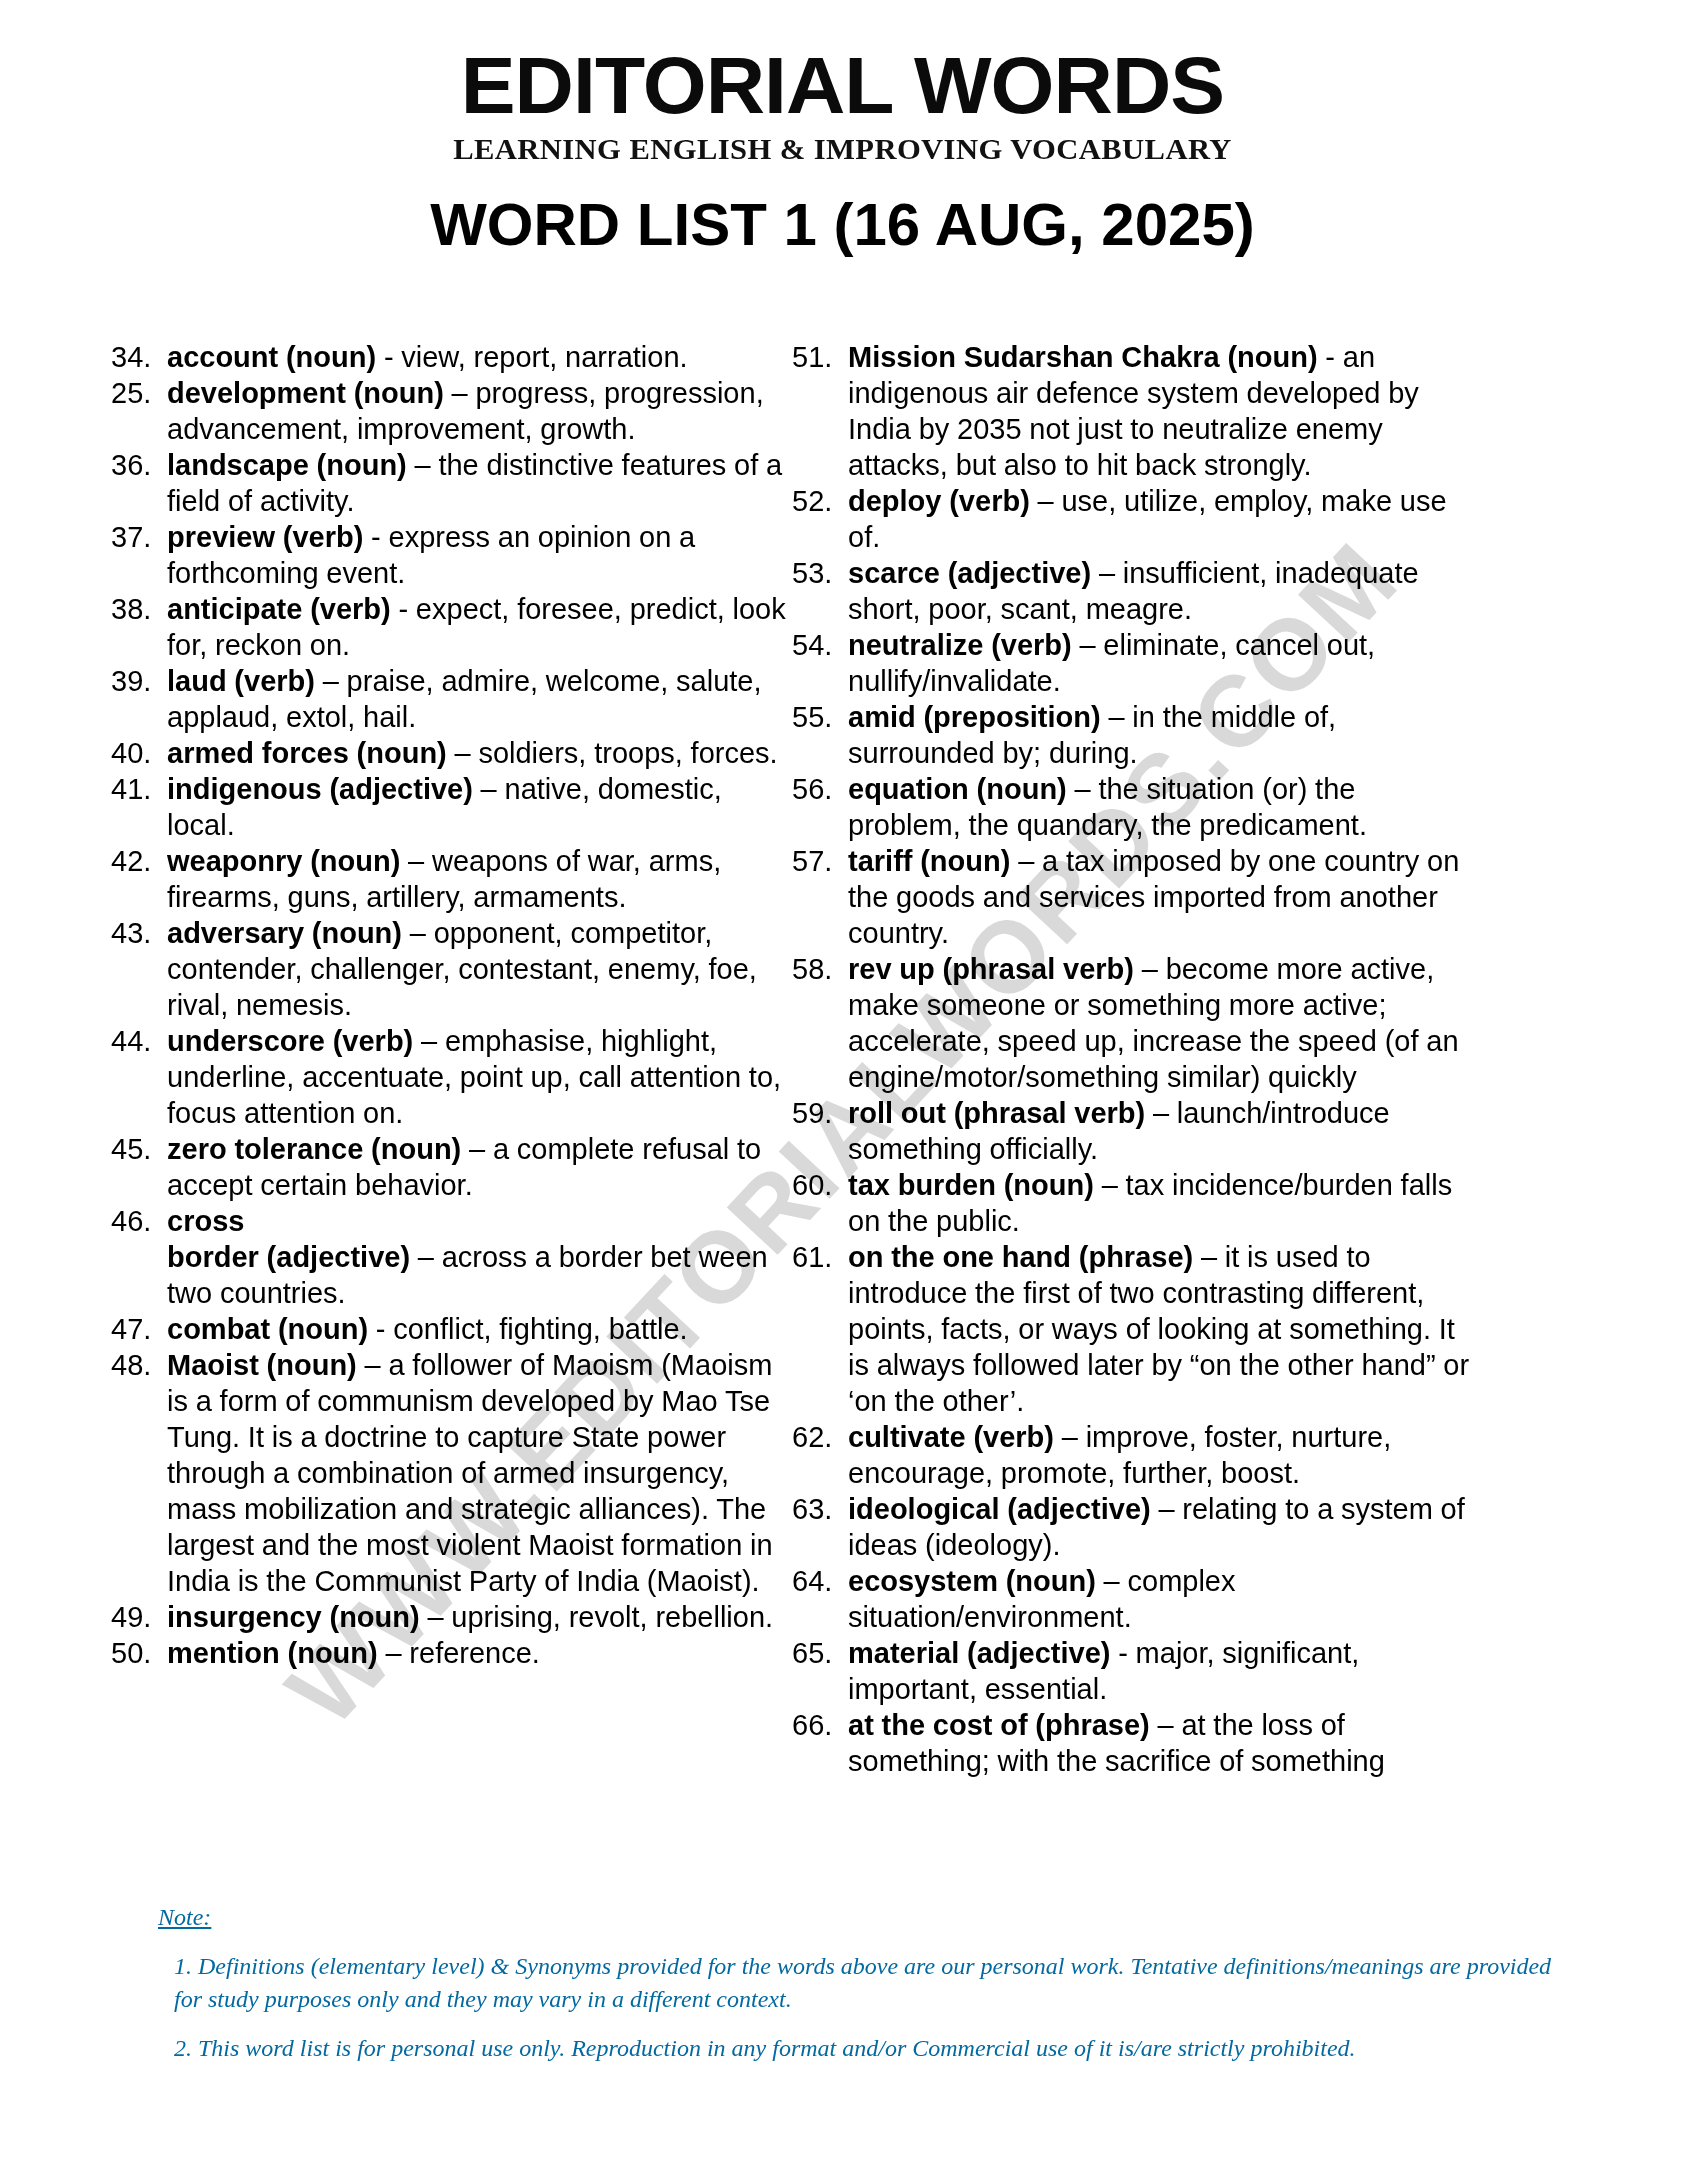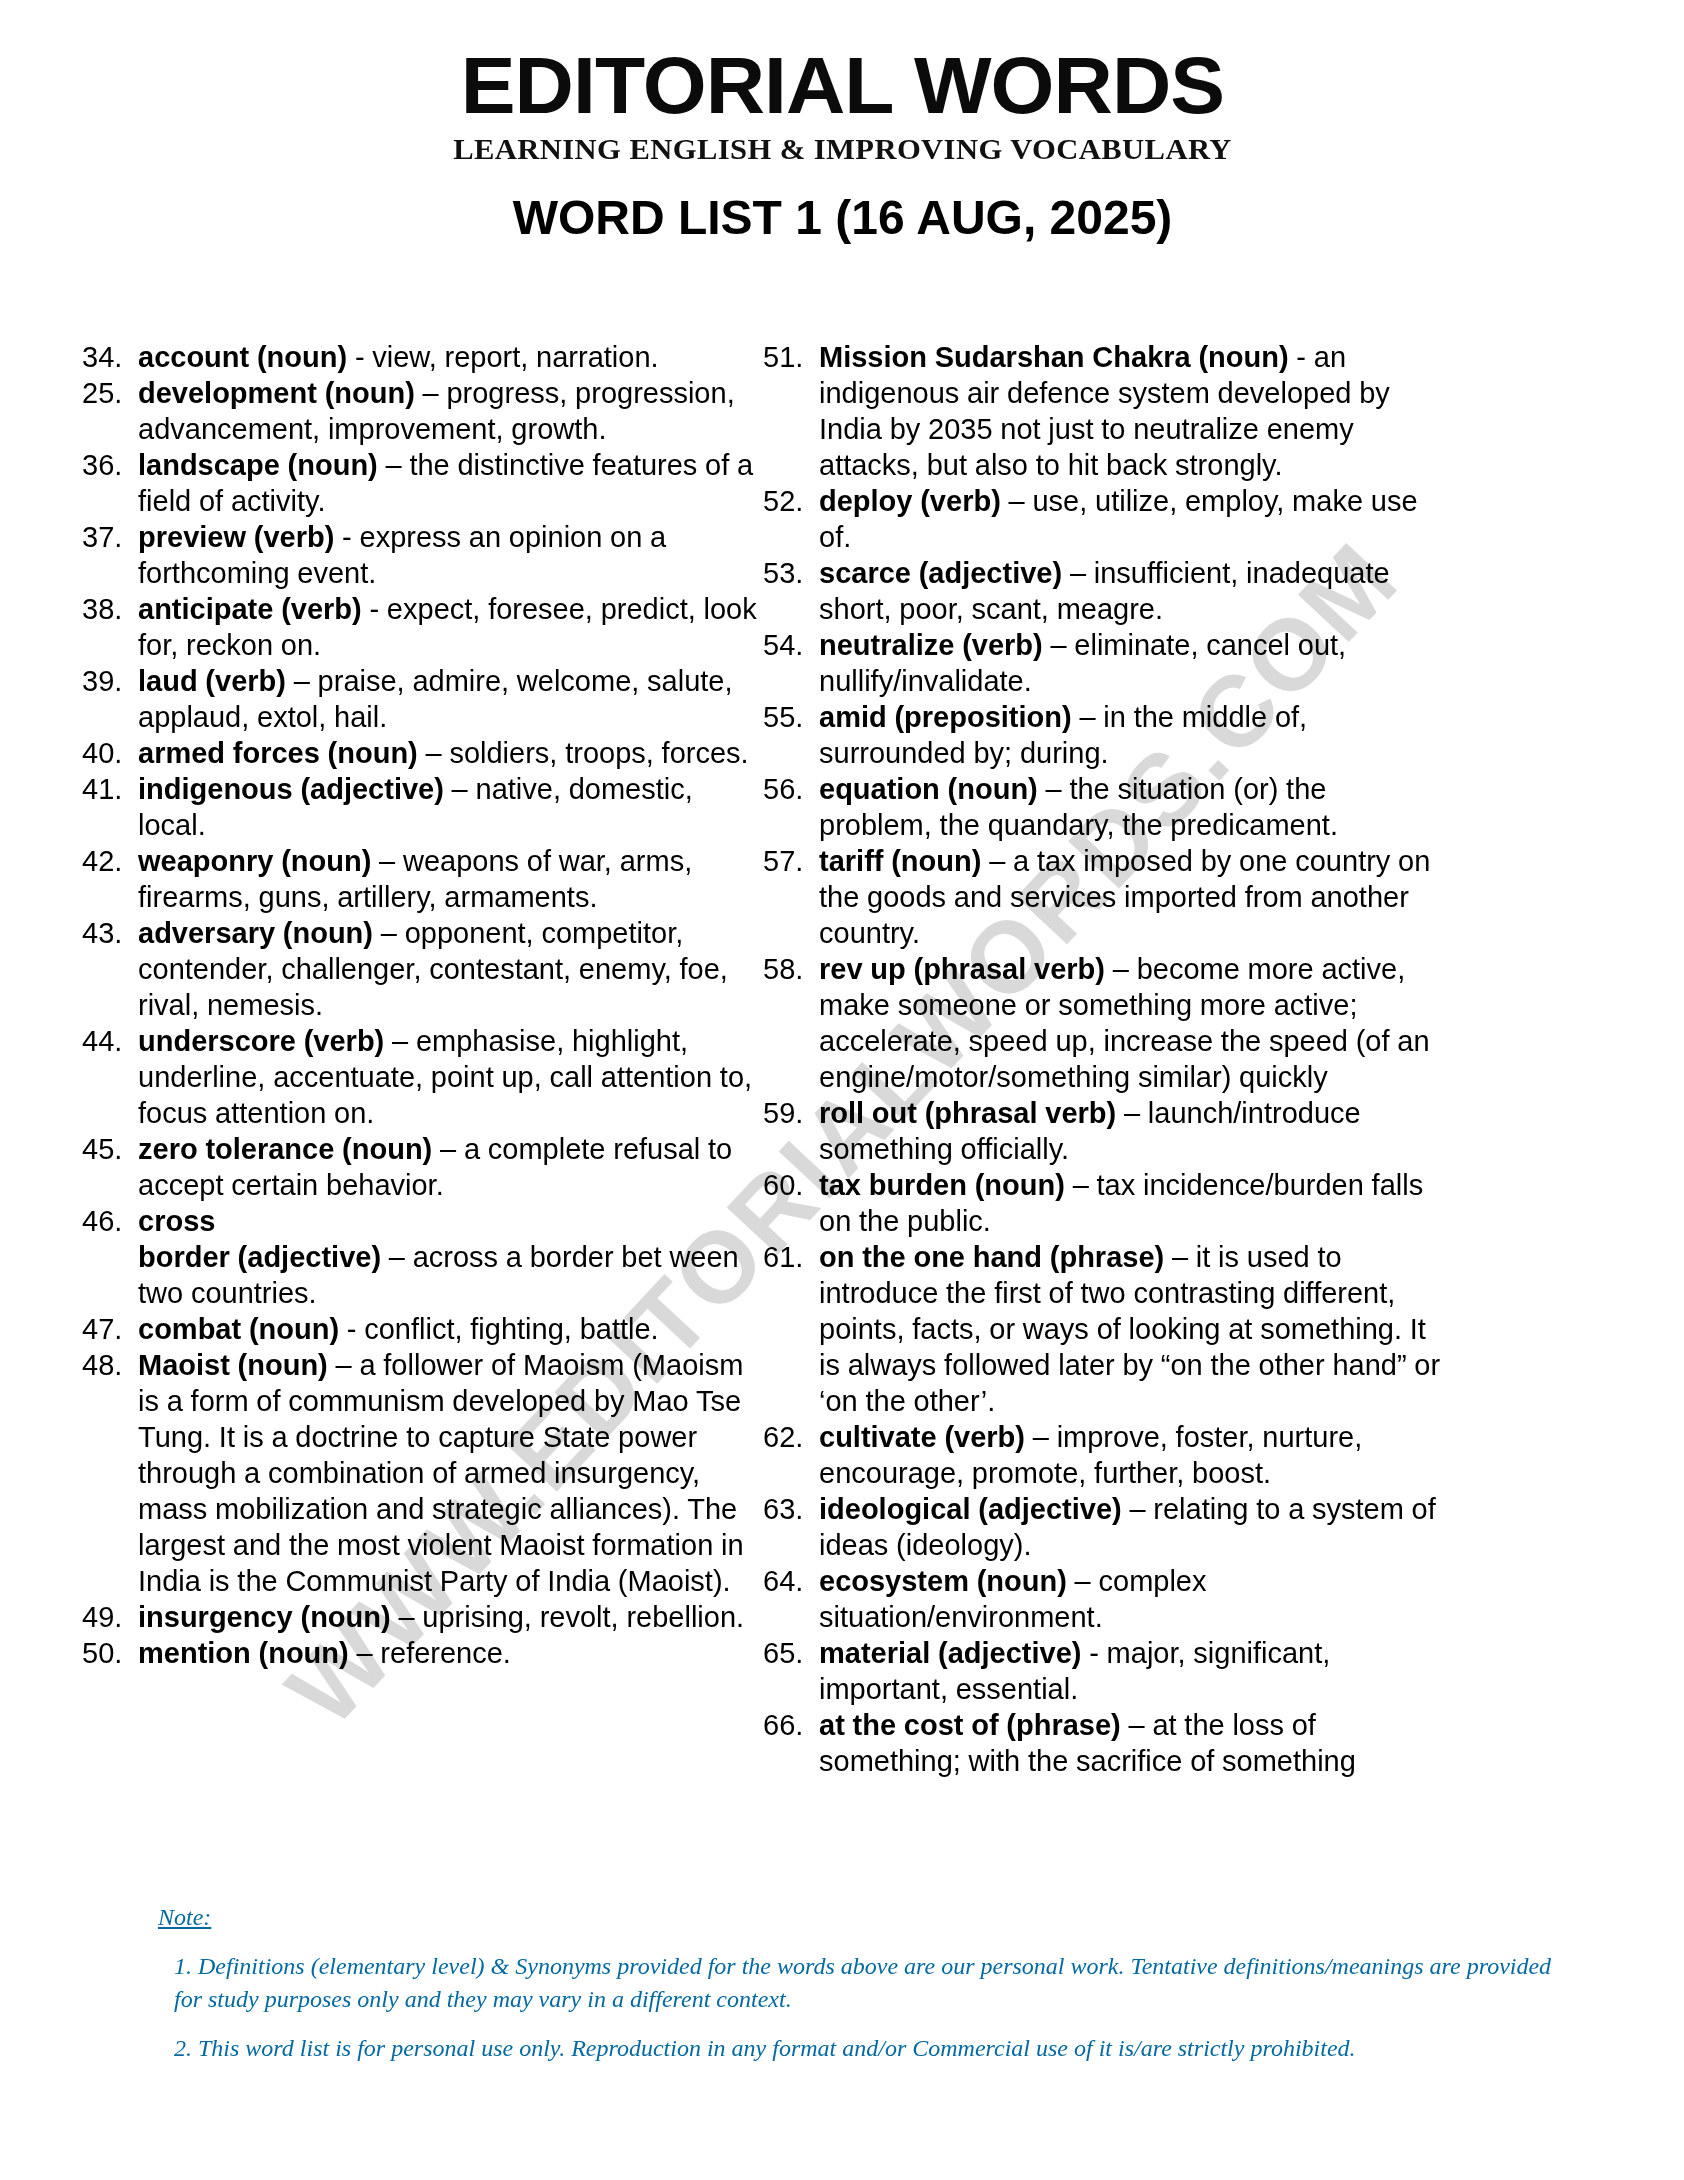--- a/index.html
+++ b/index.html
@@ -62,41 +62,41 @@
     font-weight: 700;
     font-size: 30px;
     letter-spacing: 0.4px;
     margin: 8.5px 0 0 0;
     color: #111111;
     transform: scaleX(1.02);
   }
   .list-title {
     font-family: "Liberation Sans", sans-serif;
     font-weight: 700;
-    font-size: 48px;
+    font-size: 60px;
     margin: 24px 0 0 0;
     letter-spacing: 0px;
     color: #000000;
   }
 
   
   .columns {
     position: absolute;
     top: 339px;
     left: 0;
     width: 1685px;
     z-index: 2;
     display: flex;
     gap: 0px;
   }
   .col {
     width: 681px;
     padding: 0;
   }
-  .col-left  { margin-left: 82px; }
+  .col-left  { margin-left: 111px; }
   .col-right { margin-left: 0px; }
 
   ol.wordlist {
     list-style: none;
     margin: 0;
     padding: 0;
   }
   ol.wordlist li {
     display: flex;
     align-items: flex-start;

